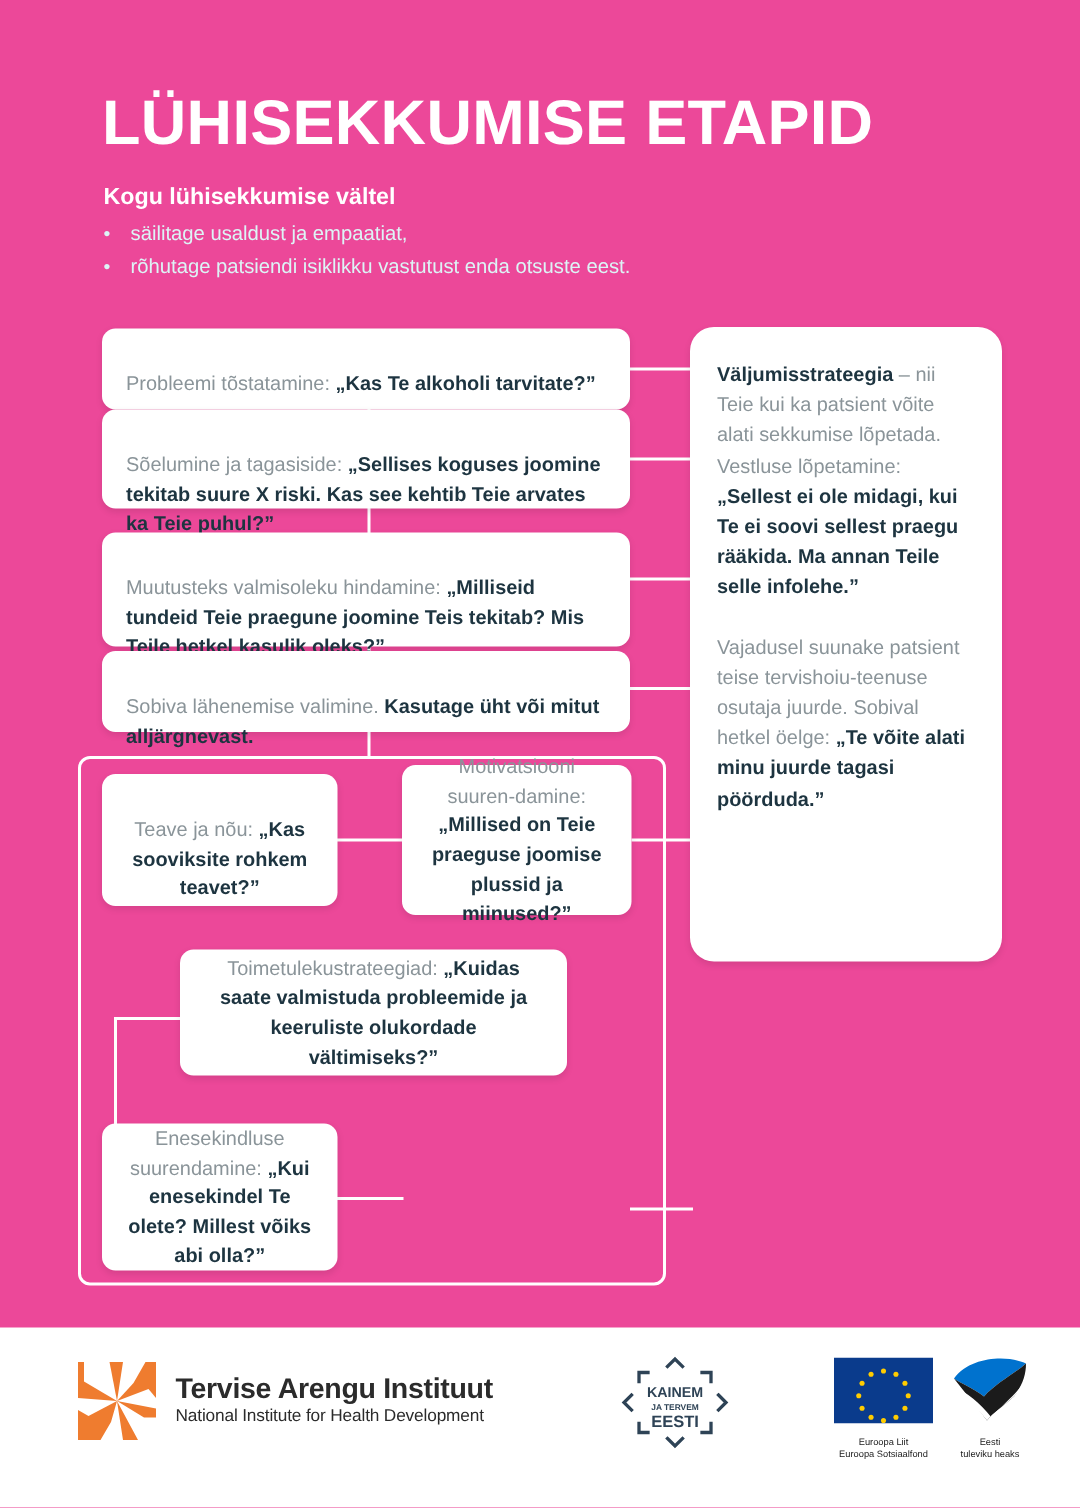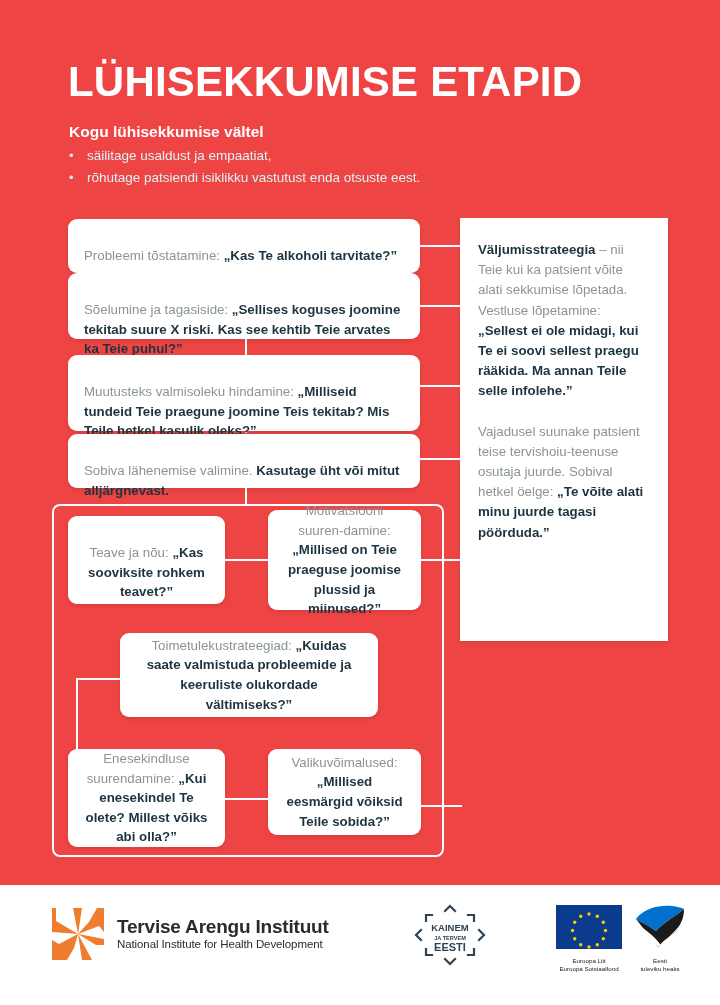--- a/index.html
+++ b/index.html
@@ -9,21 +9,21 @@
     width: 720px;
     height: 1005px;
     overflow: hidden;
     font-family: "Liberation Sans", "DejaVu Sans", sans-serif;
   }
 
   #page {
     position: relative;
     width: 720px;
     height: 1005px;
-    background: #ef4444;
+    background: #ec4899;
     overflow: hidden;
   }
 
   
   #title {
     position: absolute;
     left: 68px;
     top: 60px;
     font-size: 42px;
     font-weight: bold;
@@ -96,21 +96,21 @@
   .card.center p { text-align: center; }
 
   
   #exit-panel {
     position: absolute;
     left: 460px;
     top: 218px;
     width: 208px;
     height: 423px;
     background: #ffffff;
-    border-radius: 0;
+    border-radius: 16px;
     box-shadow: 0 2px 5px rgba(0,0,0,0.10);
     padding: 22px 18px;
   }
   #exit-panel p {
     font-size: 13.3px;
     line-height: 1.52;
     color: #8a9499;
   }
   #exit-panel p b { color: #1d3440; font-weight: bold; }
   #exit-panel p.second { margin-top: 20px; }
@@ -254,25 +254,20 @@
       <span>Toimetulekustrateegiad: </span><b>„Kuidas saate valmistuda probleemide ja keeruliste olukordade vältimiseks?”</b>
     </p>
   </div>
 
   <div class="card center" style="left:68px; top:749px; width:157px; height:98px; display:flex; align-items:center;">
     <p>
       <span>Enesekindluse suurendamine: </span><b>„Kui enesekindel Te olete? Millest võiks abi olla?”</b>
     </p>
   </div>
 
-  <div class="card center" style="left:268px; top:749px; width:153px; height:86px; display:flex; align-items:center;">
-    <p>
-      <span>Valikuvõimalused: </span><b>„Millised eesmärgid võiksid Teile sobida?”</b>
-    </p>
-  </div>
 
   <div id="footer"></div>
 
   <div id="kainem-logo">
     <svg width="92" height="64" viewBox="0 0 92 64">
       <g stroke="#2e4356" stroke-width="2.2" fill="none" stroke-linecap="square">
 
         <path d="M41,8 L46,3 L51,8"></path>
 
         <path d="M41,56 L46,61 L51,56"></path>

